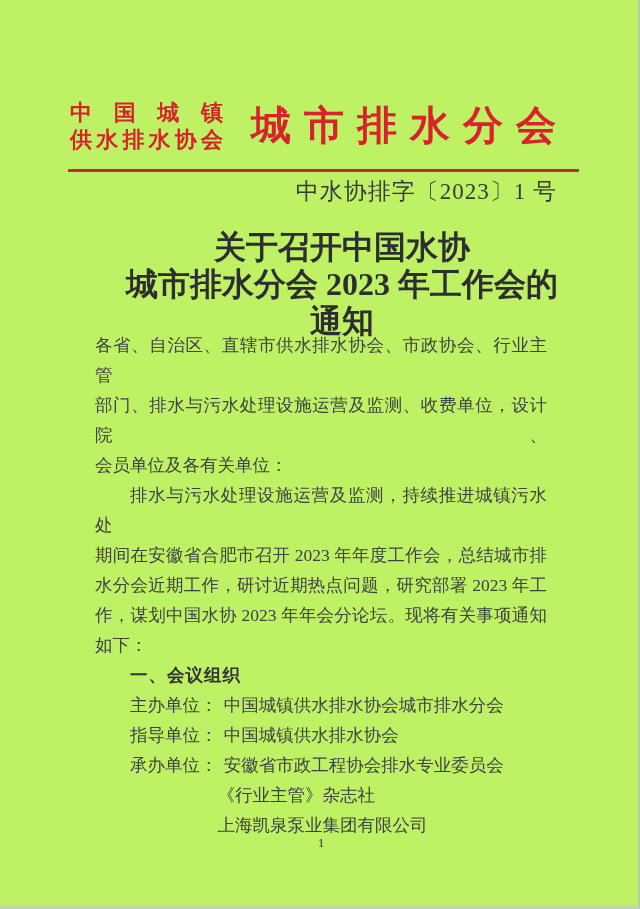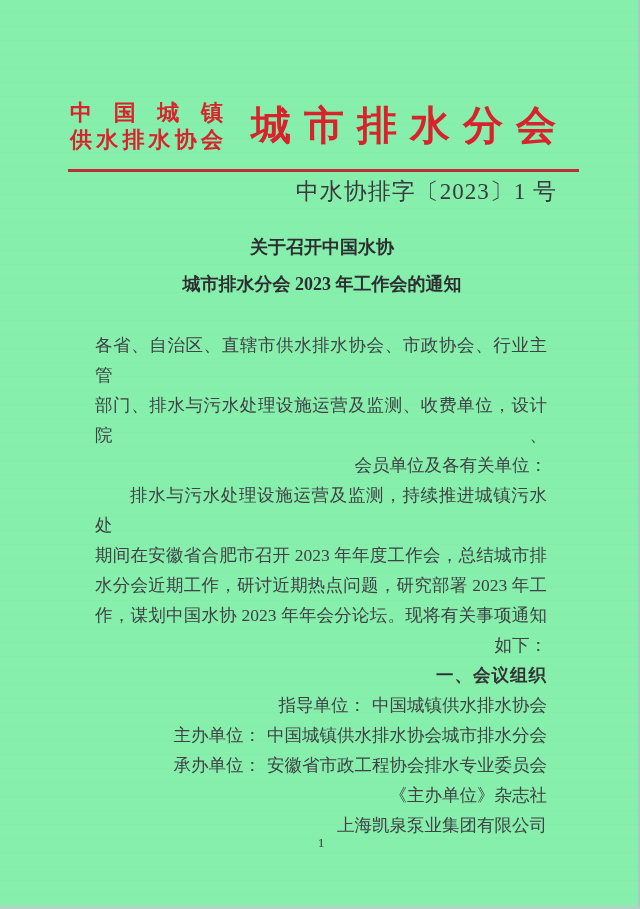--- a/index.html
+++ b/index.html
@@ -1,20 +1,20 @@
 <!DOCTYPE html>
 <html lang="zh"><head>
 <meta charset="utf-8">
 <style>
   html,body { margin:0; padding:0; background:#e8e8e8; }
   .page {
     position:relative;
     width:640px; height:909px;
     margin:0 auto;
-    background:#86efac;
+    background:#bef264;
     font-family:"Liberation Serif","DejaVu Serif",serif;
     overflow:hidden;
   }
   
   .scan-texture {
     position:absolute; inset:0;
     background:
       repeating-linear-gradient(0deg,
         rgba(120,122,128,0.028) 0px, rgba(120,122,128,0.028) 1px,
         transparent 1px, transparent 14px);
@@ -52,32 +52,32 @@
     background:#c22b3a;
   }
   .doc-number {
     position:absolute; top:176px; right:83px;
     font-size:23px; color:#3a3a3e;
     letter-spacing:1px;
   }
 
   
   .title {
-    position:absolute; left:88px; top:229px; width:452px;
+    position:absolute; left:108px; top:229px; width:452px;
     margin:0; text-align:center; transform:translateX(8px);
-    font-size:18px; line-height:37px; font-weight:bold; color:#2e2e32;
+    font-size:32px; line-height:37px; font-weight:bold; color:#2e2e32;
   }
   .title .t-line { display:block; }
 
   
   .body {
     position:absolute; left:95px; top:330px; width:452px;
     font-size:17.5px; line-height:30px; color:#404045;
   }
-  .line { min-height:30px;text-align:right; }
+  .line { min-height:30px; }
   .just { text-align:justify; text-align-last:justify; }
   .indent { text-indent:2em; }
   .heading {
     font-family:"Liberation Sans","DejaVu Sans",sans-serif;
     font-weight:bold; color:#333336;
     text-indent:2em; letter-spacing:1px;
   }
   .item { text-indent:2em; }
   .item-label { margin-right:0.35em; }
   .cont { padding-left:7em; text-indent:0; }
@@ -119,29 +119,29 @@
 
     <div class="line just indent">排水与污水处理设施运营及监测，持续推进城镇污水处</div>
     <div class="line just">期间在安徽省合肥市召开 2023 年年度工作会，总结城市排</div>
     <div class="line just">水分会近期工作，研讨近期热点问题，研究部署 2023 年工</div>
     <div class="line just">作，谋划中国水协 2023 年年会分论坛。现将有关事项通知</div>
     <div class="line">如下：</div>
 
     <div class="line heading">一、会议组织</div>
 
     <div class="line item">
-      <span class="item-label">指导单位：</span><span>中国城镇供水排水协会</span>
+      <span class="item-label">主办单位：</span><span>中国城镇供水排水协会城市排水分会</span>
     </div>
     <div class="line item">
-      <span class="item-label">主办单位：</span><span>中国城镇供水排水协会城市排水分会</span>
+      <span class="item-label">指导单位：</span><span>中国城镇供水排水协会</span>
     </div>
     <div class="line item">
       <span class="item-label">承办单位：</span><span>安徽省市政工程协会排水专业委员会</span>
     </div>
-    <div class="line cont">《主办单位》杂志社</div>
+    <div class="line cont">《行业主管》杂志社</div>
     <div class="line cont">上海凯泉泵业集团有限公司</div>
 
   </main>
 
   <div class="page-number">1</div>
 
   <div class="edge-right"></div>
   <div class="edge-bottom"></div>
 
 </div>

